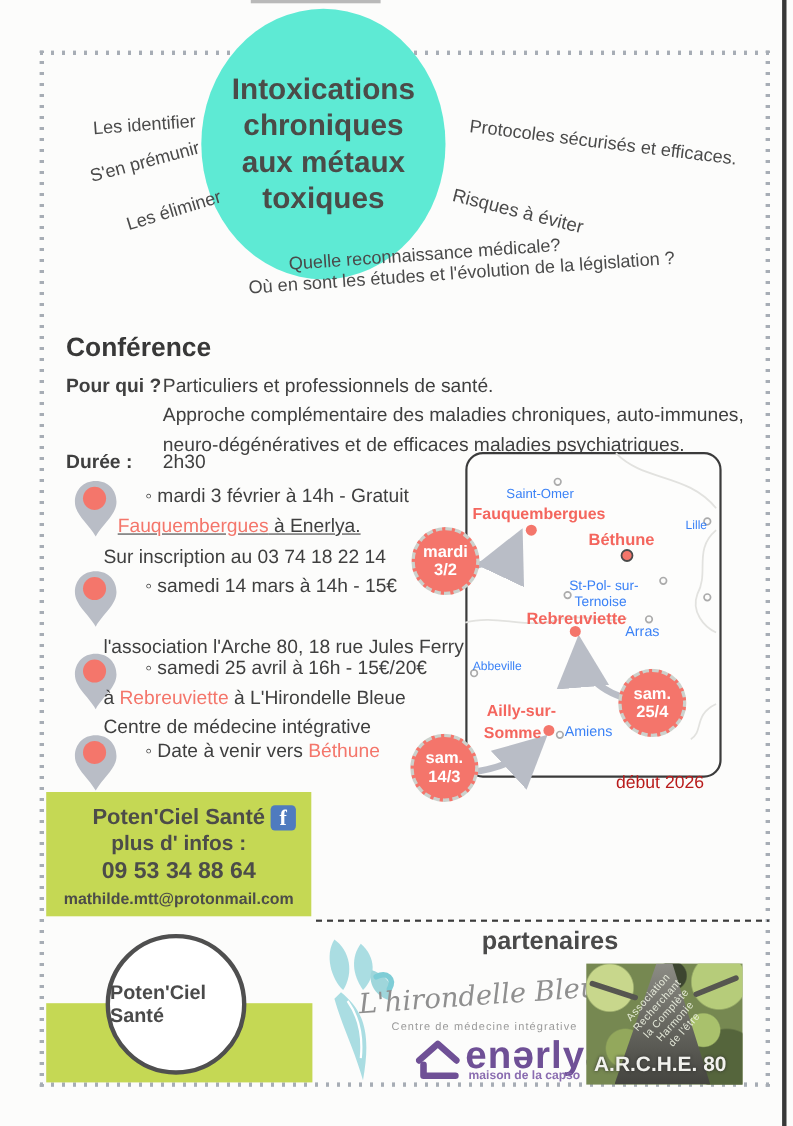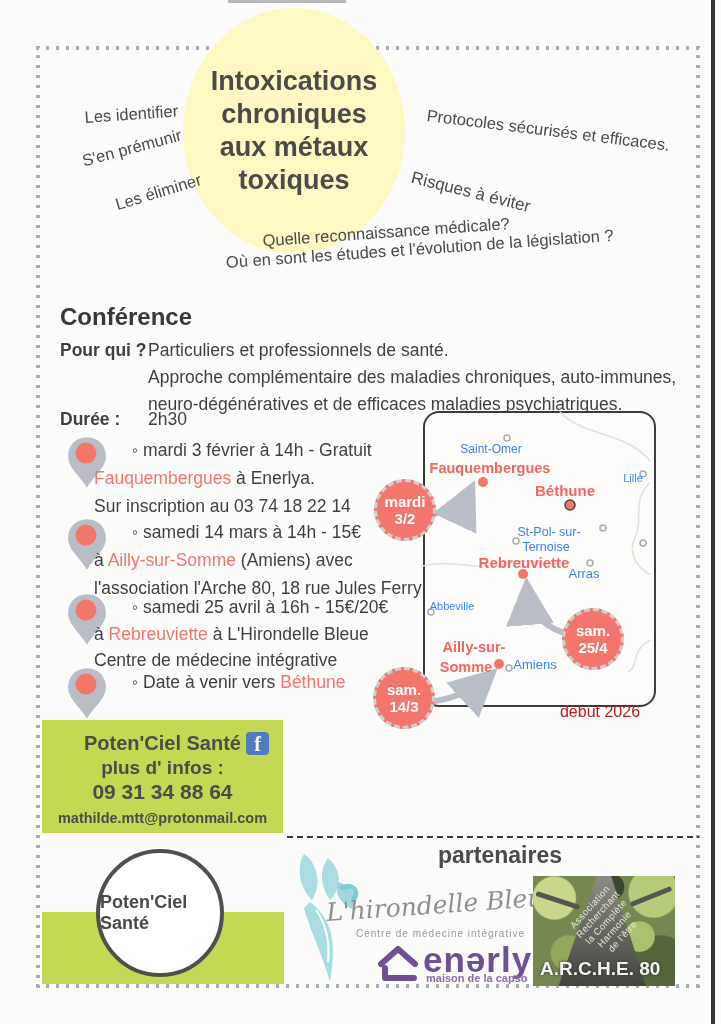--- a/index.html
+++ b/index.html
@@ -3,21 +3,21 @@
 <meta charset="utf-8">
 <style>
   html,body{margin:0;padding:0;background:#e8e8e6;}
   .page{position:relative;width:721px;height:1024px;background:#fcfcfb;overflow:hidden;
         font-family:"Liberation Sans",sans-serif;color:#3f3f3f;}
   .abs{position:absolute;}
   
   .dot-h{height:4px;background:repeating-linear-gradient(90deg,#a7adb5 0 3px,transparent 3px 10px);z-index:1;}
   .dot-v{width:4px;background:repeating-linear-gradient(0deg,#a7adb5 0 3px,transparent 3px 10px);z-index:1;}
   
-  .circle{width:222px;height:246px;border-radius:50%;background:#fef9c3;z-index:2;
+  .circle{width:222px;height:246px;border-radius:50%;background:#5eead4;z-index:2;
           display:flex;flex-direction:column;align-items:center;justify-content:center;}
   .circle div{font-size:27px;line-height:33px;font-weight:bold;color:#4b4b48;}
   .orbit{font-size:16.5px;color:#4a4a4a;z-index:2;white-space:nowrap;transform-origin:left top;}
   
   .h1{font-size:24px;font-weight:bold;color:#383838;z-index:2;}
   .lbl{font-size:17.5px;font-weight:bold;z-index:2;white-space:nowrap;}
   .txt{font-size:17.5px;z-index:2;white-space:nowrap;}
   .red{color:#f4766b;}
   .pin{z-index:2;}
   
@@ -125,25 +125,24 @@
       </svg>
   </div>
   <div class="abs pin" style="left:66px;top:666px;">
     <svg width="42" height="55" viewBox="0 0 40 52">
         <path d="M20 2 C9 2 2 10 2 20 C2 31 13 38 20 50 C27 38 38 31 38 20 C38 10 31 2 20 2 Z" fill="#b9bdc6"></path>
         <circle cx="19" cy="17" r="10" fill="#f4766b"></circle>
       </svg>
   </div>
 
   <div class="abs txt" style="left:132px;top:440px;">◦ mardi 3 février à 14h - Gratuit</div>
-  <div class="abs txt" style="left:94px;top:468px;"><span class="red">Fauquembergues</span><span> à Enerlya.</span></div>
+  <div class="abs txt" style="left:107px;top:468px;text-decoration:underline;"><span class="red">Fauquembergues</span><span> à Enerlya.</span></div>
   <div class="abs txt" style="left:94px;top:496px;">Sur inscription au 03 74 18 22 14</div>
 
   <div class="abs txt" style="left:132px;top:522px;">◦ samedi 14 mars à 14h - 15€</div>
-  <div class="abs txt" style="left:94px;top:550px;"><span>à </span><span class="red">Ailly-sur-Somme</span><span> (Amiens) avec</span></div>
   <div class="abs txt" style="left:94px;top:578px;">l'association l'Arche 80, 18 rue Jules Ferry</div>
 
   <div class="abs txt" style="left:132px;top:597px;">◦ samedi 25 avril à 16h - 15€/20€</div>
   <div class="abs txt" style="left:94px;top:624px;"><span>à </span><span class="red">Rebreuviette</span><span> à L'Hirondelle Bleue</span></div>
   <div class="abs txt" style="left:94px;top:650px;">Centre de médecine intégrative</div>
 
   <div class="abs txt" style="left:132px;top:672px;"><span>◦ Date à venir vers </span><span class="red">Béthune</span></div>
 
   <div class="abs map-box" style="left:423px;top:411px;"></div>
 
@@ -209,21 +208,21 @@
     <div>25/4</div>
   </div>
   <div class="abs badge" style="left:373px;top:667px;">
     <div>sam.</div>
     <div>14/3</div>
   </div>
 
   <div class="abs contact" style="left:42px;top:720px;">
     <div class="c1">Poten'Ciel Santé</div>
     <div class="c2">plus d' infos :</div>
-    <div class="c3">09 31 34 88 64</div>
+    <div class="c3">09 53 34 88 64</div>
     <div class="c4">mathilde.mtt@protonmail.com</div>
   </div>
   <div class="abs fb" style="left:246px;top:732px;">f</div>
 
   <div class="abs dash-line" style="left:287px;top:836px;width:412px;"></div>
   <div class="abs partners-h" style="left:500px;top:842px;">partenaires</div>
 
   <div class="abs green-rect" style="left:42px;top:912px;"></div>
   <div class="abs logo-circle" style="left:96px;top:849px;">
     <div>Poten'Ciel Santé</div>

